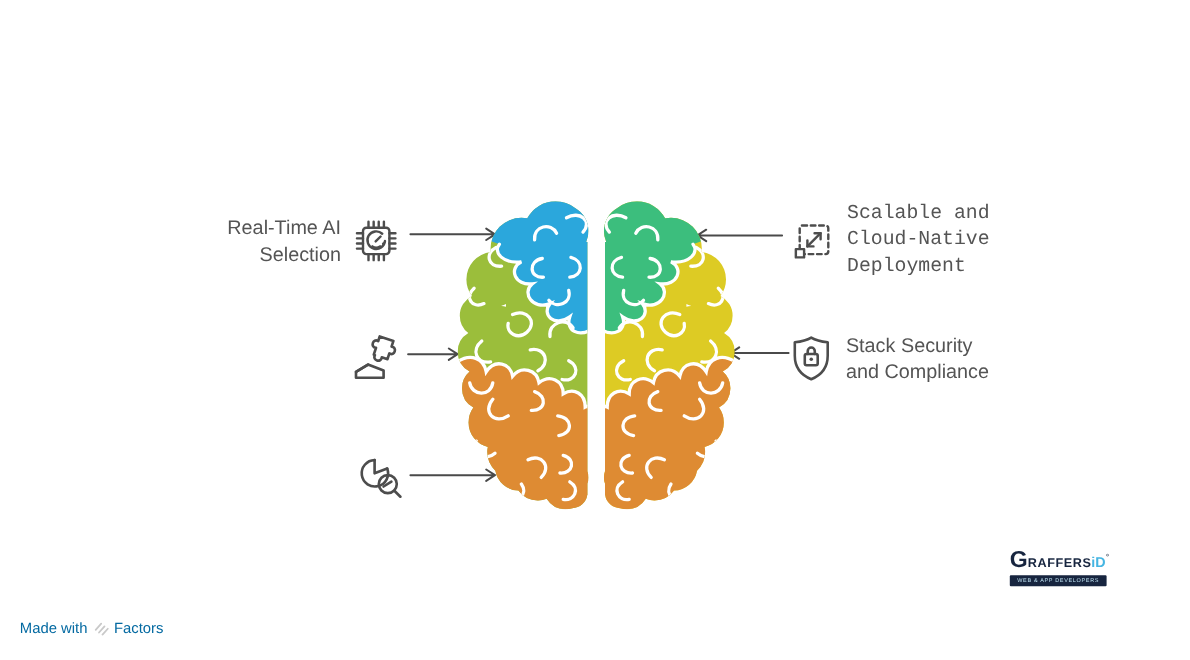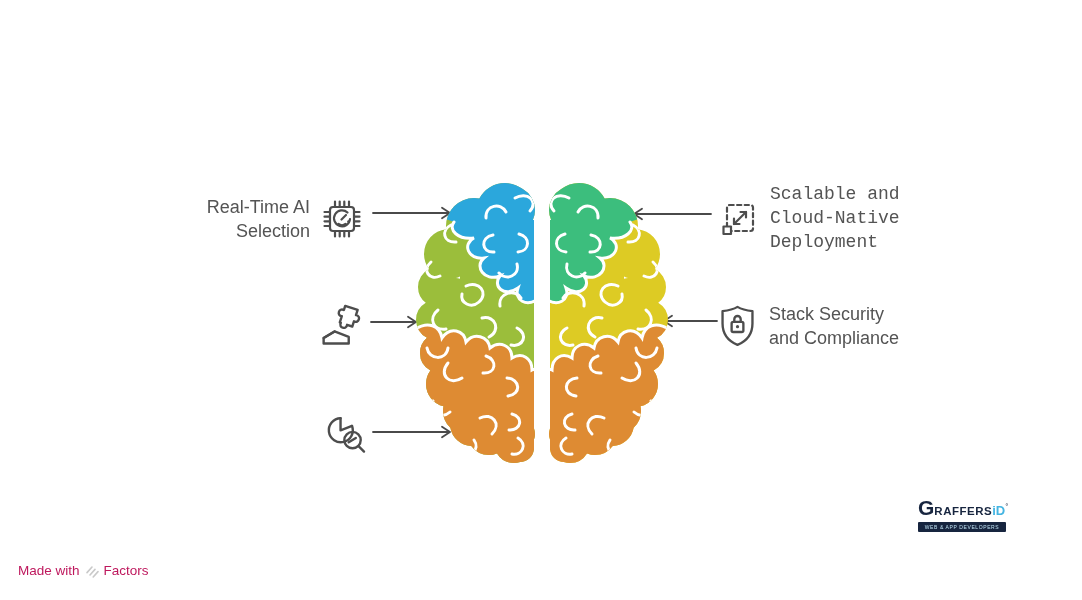--- a/index.html
+++ b/index.html
@@ -10,21 +10,21 @@
   .label{position:absolute;color:#545454;font-size:18px;line-height:24px;white-space:pre-line;}
   .ra{text-align:right;}
   .icon{position:absolute;}
   .icon svg{display:block;}
   .stk{stroke:#4d4d4d;stroke-width:2.2;fill:none;stroke-linecap:round;stroke-linejoin:round;}
   .arrow{position:absolute;}
   .arrow path{stroke:#4a4a4a;stroke-width:1.8;fill:none;stroke-linecap:round;stroke-linejoin:round;}
   .brain{position:absolute;left:414px;top:180px;}
   .sep,.gyri path{stroke:#ffffff;stroke-width:3;fill:none;stroke-linecap:round;}
   .footer{position:absolute;left:18px;top:563px;display:flex;align-items:center;gap:5px;
-          color:#be185d;font-size:13.5px;}
+          color:#0369a1;font-size:13.5px;}
   .logo{position:absolute;left:918px;top:485px;width:88px;text-align:center;margin-top:12px;}
   .logo-text{color:#17253f;line-height:20px;white-space:nowrap;}
   .logo-g{font-size:21px;font-weight:bold;}
   .logo-rest{font-size:11.5px;font-weight:bold;letter-spacing:.5px;}
   .logo-id{font-size:13px;font-weight:bold;color:#45b5e2;}
   .logo-mark{font-size:8px;color:#17253f;vertical-align:super;}
   .logo-tagline{margin-top:1px;background:#17253f;color:#bfe2f2;font-size:5px;
                 letter-spacing:.6px;padding:2px 2px;border-radius:1px;white-space:nowrap;}
 </style>
 </head>

